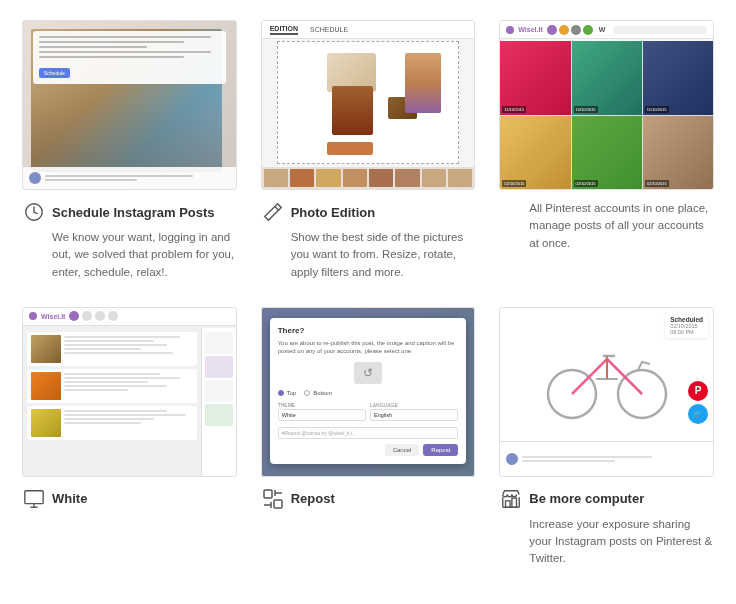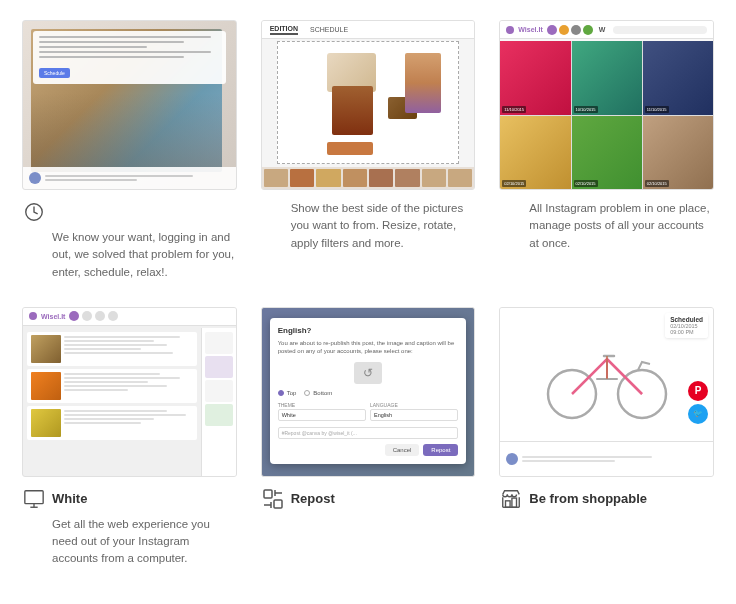--- a/index.html
+++ b/index.html
@@ -635,20 +635,21 @@
         </div>
       </div>
     </div>
     <div class="feature-title-row">
       <div class="feature-icon icon-clock">
         <svg viewBox="0 0 24 24" fill="none" stroke="#555" stroke-width="1.5">
           <circle cx="12" cy="12" r="9"></circle>
           <polyline points="12,6 12,12 16,14"></polyline>
         </svg>
       </div>
+      <span class="feature-title">Schedule Instagram Posts</span>
     </div>
     <p class="feature-desc">We know your want, logging in and out, we solved that problem for you, enter, schedule, relax!.</p>
   </div>
 
   <div class="cell">
     <div class="screenshot-box ss2">
       <div class="ss2-topbar">
         <span class="ss2-active-tab">EDITION</span>
         <span>SCHEDULE</span>
       </div>
@@ -664,20 +665,30 @@
       <div class="ss2-thumbnail-strip">
         <div class="ss2-thumb"></div>
         <div class="ss2-thumb"></div>
         <div class="ss2-thumb"></div>
         <div class="ss2-thumb"></div>
         <div class="ss2-thumb"></div>
         <div class="ss2-thumb"></div>
         <div class="ss2-thumb"></div>
         <div class="ss2-thumb"></div>
       </div>
+    </div>
+    <div class="feature-title-row">
+      <div class="feature-icon icon-pencil">
+        <svg viewBox="0 0 24 24" fill="none" stroke="#555" stroke-width="1.5">
+          <path d="M3,17 L7,21 L21,7 L17,3 Z"></path>
+          <line x1="14" y1="6" x2="18" y2="10"></line>
+          <line x1="3" y1="17" x2="3" y2="21" stroke="none"></line>
+        </svg>
+      </div>
+      <span class="feature-title">Photo Edition</span>
     </div>
     <p class="feature-desc">Show the best side of the pictures you want to from. Resize, rotate, apply filters and more.</p>
   </div>
 
   <div class="cell">
     <div class="screenshot-box ss3">
       <div class="ss3-topbar">
         <div class="ss3-logo-dot"></div>
         <span class="ss3-brand">Wisel.It</span>
         <div class="ss3-avatars">
@@ -705,21 +716,21 @@
             <div class="ss3-badge">02/10/2015</div>
           </div>
         <div class="ss3-img">
             <div class="ss3-badge">02/10/2015</div>
           </div>
         <div class="ss3-img">
             <div class="ss3-badge">02/10/2015</div>
           </div>
       </div>
     </div>
-    <p class="feature-desc">All Instagram problem in one place, manage posts of all your accounts at once.</p>
+    <p class="feature-desc">All Pinterest accounts in one place, manage posts of all your accounts at once.</p>
   </div>
 
   <div class="cell">
     <div class="screenshot-box ss4">
       <div class="ss4-topbar">
         <div class="ss4-logo-dot"></div>
         <span class="ss4-brand">Wisel.It</span>
         <div class="ss4-nav-items">
           <div class="ss4-nav-dot" style="background:#9b6bbd"></div>
           <div class="ss4-nav-dot"></div>
@@ -770,28 +781,27 @@
     <div class="feature-title-row">
       <div class="feature-icon icon-monitor">
         <svg viewBox="0 0 24 24" fill="none" stroke="#555" stroke-width="1.5">
           <rect x="2" y="3" width="20" height="14" rx="1"></rect>
           <line x1="8" y1="21" x2="16" y2="21"></line>
           <line x1="12" y1="17" x2="12" y2="21"></line>
         </svg>
       </div>
       <span class="feature-title">White</span>
     </div>
-    <p class="feature-desc">Get all the web experience you need out of your Instagram accounts from a computer.</p>
   </div>
 
   <div class="cell">
     <div class="screenshot-box ss5">
       <div class="ss5-bg"></div>
       <div class="ss5-modal">
-        <div class="ss5-modal-title">English?</div>
+        <div class="ss5-modal-title">There?</div>
         <div class="ss5-modal-text">You are about to re-publish this post, the image and caption will be posted on any of your accounts, please select one:</div>
         <div class="ss5-repost-icon">↺</div>
         <div class="ss5-options">
           <div class="ss5-option">
             <div class="ss5-radio selected"></div>
             <span>Top</span>
           </div>
           <div class="ss5-option">
             <div class="ss5-radio"></div>
             <span>Bottom</span>
@@ -880,17 +890,18 @@
           <path d="M8,7 C8,8.5 9,9.5 10.5,9.5 C12,9.5 13,8.5 13,7"></path>
           <path d="M13,7 C13,8.5 14,9.5 15.5,9.5 C17,9.5 18,8.5 18,7"></path>
           <path d="M18,7 C18,8.5 19,9.5 20.5,9.5 C22,9.5 23,8.5 23,7" stroke="none"></path>
           <rect x="6" y="14" width="5" height="7"></rect>
           <rect x="13" y="11" width="5" height="10"></rect>
           <line x1="3" y1="10" x2="3" y2="21"></line>
           <line x1="21" y1="10" x2="21" y2="21"></line>
           <line x1="3" y1="21" x2="21" y2="21"></line>
         </svg>
       </div>
-      <span class="feature-title">Be from shoppable</span>
-    </div>
+      <span class="feature-title">Be more computer</span>
+    </div>
+    <p class="feature-desc">Increase your exposure sharing your Instagram posts on Pinterest &amp; Twitter.</p>
   </div>
 
 </div>
 
 </body></html>

